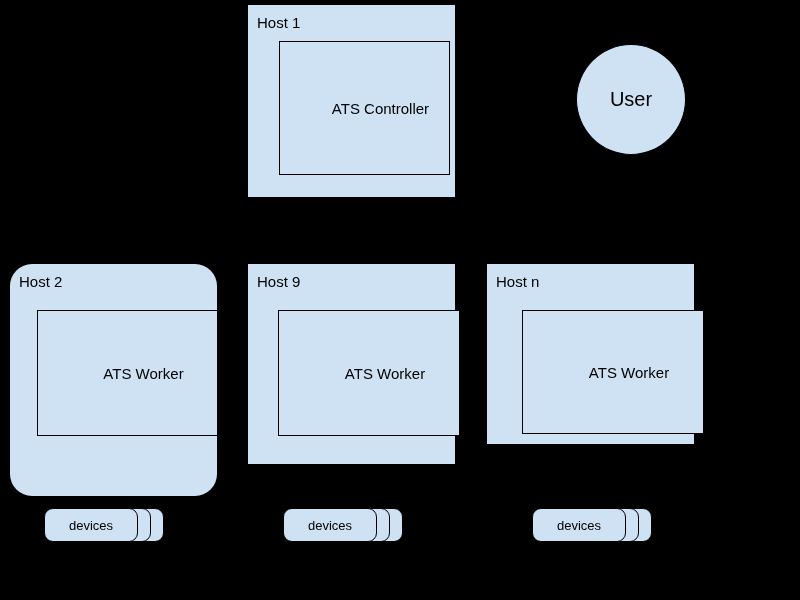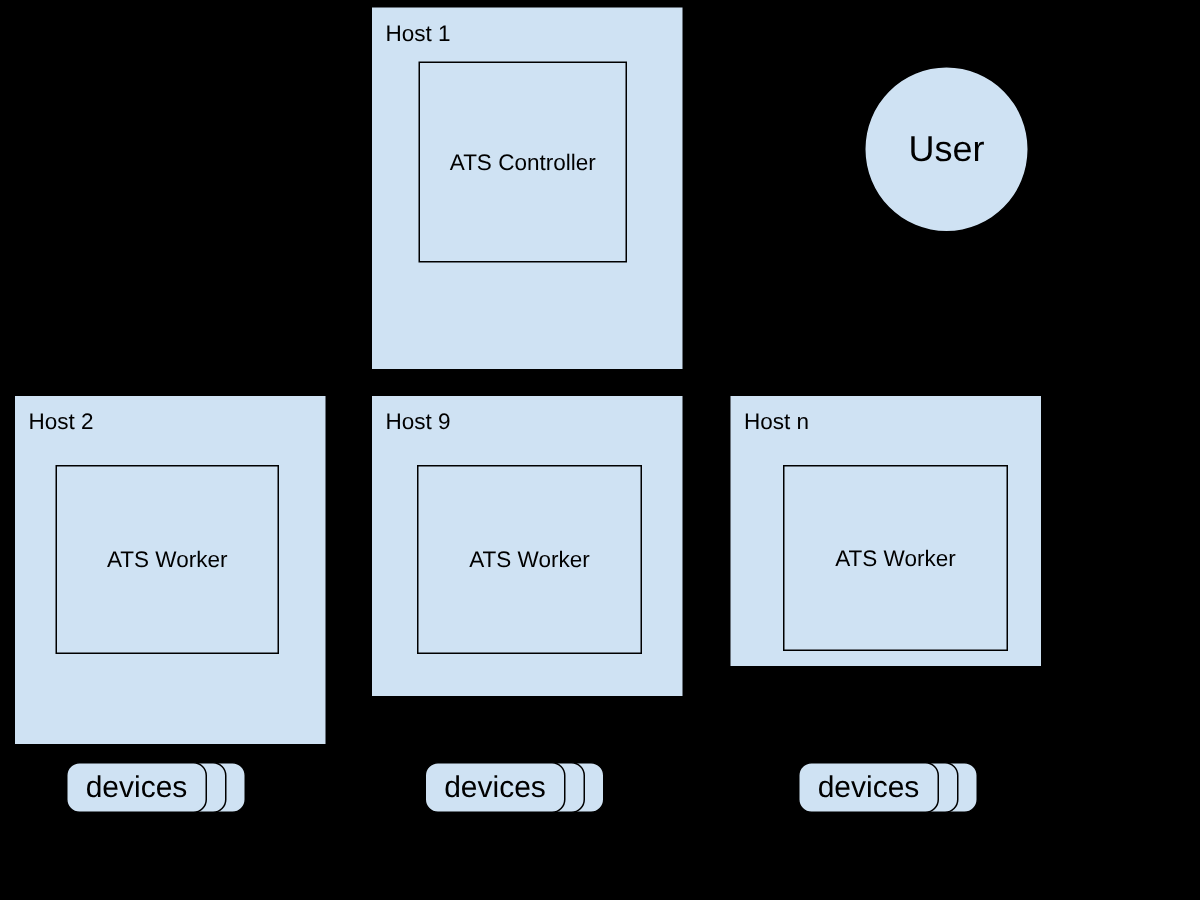--- a/index.html
+++ b/index.html
@@ -30,42 +30,43 @@
   }
   .inner-box {
     position: absolute;
     background: var(--node-fill, #cfe2f3);
     border: 1px solid var(--node-border, #000000);
     display: flex;
     align-items: center;
     justify-content: center;
     font-size: 15px;
     color: var(--text, #000000);
+    padding-left: 32px;
   }
-  #host1 { left: 248px; top: 5px; width: 207px; height: 241px; }
+  #host1 { left: 248px; top: 5px; width: 207px; height: 192px; }
   #host1 .inner-box { left: 31px; top: 36px; width: 137px; height: 132px; }
-  #host2 { left: 10px;  top: 264px; width: 207px; height: 232px; }
+  #host2 { left: 10px;  top: 264px; width: 207px; height: 232px; border-radius: 22px; }
   #host2 .inner-box { left: 27px; top: 46px; width: 147px; height: 124px; }
   #host3 { left: 248px; top: 264px; width: 207px; height: 200px; }
   #host3 .inner-box { left: 30px; top: 46px; width: 148px; height: 124px; }
   #hostn { left: 487px; top: 264px; width: 207px; height: 180px; }
   #hostn .inner-box { left: 35px; top: 46px; width: 148px; height: 122px; }
   .user-circle {
     position: absolute;
     left: 576px;
     top: 44px;
     width: 108px;
     height: 109px;
     border-radius: 50%;
     background: var(--node-fill, #cfe2f3);
     border: 1px solid var(--node-border, #000000);
     display: flex;
     align-items: center;
     justify-content: center;
-    font-size: 24px;
+    font-size: 20px;
     color: var(--text, #000000);
   }
   .devstack {
     position: absolute;
     width: 122px;
     height: 36px;
   }
   #devstack1 { left: 44px;  top: 508px; }
   #devstack2 { left: 283px; top: 508px; }
   #devstack3 { left: 532px; top: 508px; }
@@ -78,21 +79,21 @@
     border: 1.5px solid var(--node-border, #000000);
     border-radius: 9px;
     box-sizing: border-box;
   }
   .devlayer.front {
     left: 0;
     z-index: 3;
     display: flex;
     align-items: center;
     justify-content: center;
-    font-size: 20px;
+    font-size: 13px;
     color: var(--text, #000000);
   }
   .devlayer.mid  { left: 13px; z-index: 2; }
   .devlayer.back { left: 26px; z-index: 1; }
 </style>
 </head>
 <body>
 
 <div class="canvas">
 

